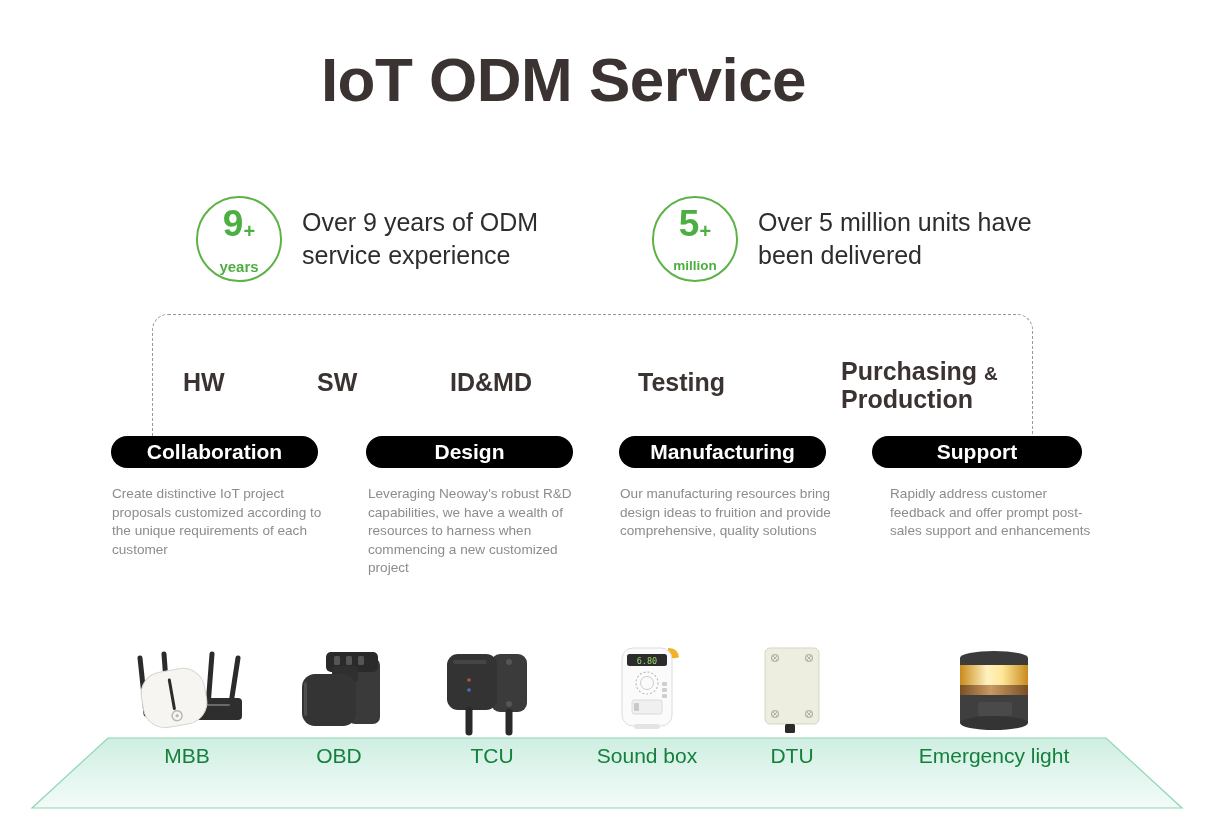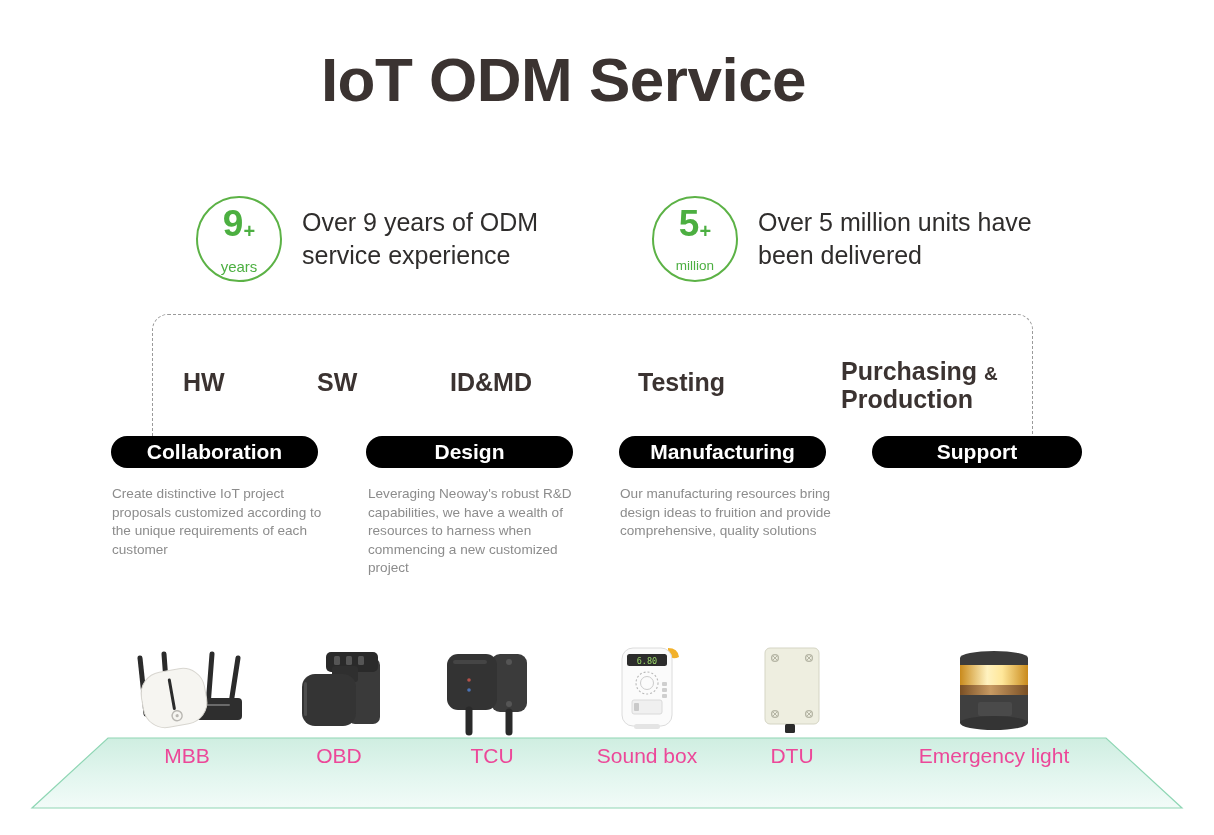--- a/index.html
+++ b/index.html
@@ -70,21 +70,21 @@
   .badge-plus {
     font-size: 20px;
     font-weight: bold;
     margin-left: 1px;
     position: relative;
     top: 2px;
   }
   .badge-unit {
     color: #4caf41;
     font-size: 15px;
-    font-weight: normal;
+    font-weight: bold;
     margin-top: 17px;
     line-height: 1;
   }
   .badge-unit.small { font-size: 13.5px; }
 
   .stat-text {
     margin-left: 20px;
     font-size: 25px;
     line-height: 1.32;
     color: #2f2d2c;
@@ -172,21 +172,21 @@
   }
   .product .art {
     height: 100px;
     display: flex;
     align-items: flex-end;
     justify-content: center;
     position: relative;
   }
   .product .pname {
     font-size: 21px;
-    color: #ec4899;
+    color: #15803d;
     margin-top: 8px;
     white-space: nowrap;
   }
   .p1 { left: 112px; top: 636px; }
   .p2 { left: 264px; top: 636px; }
   .p3 { left: 417px; top: 636px; }
   .p4 { left: 572px; top: 636px; }
   .p5 { left: 717px; top: 636px; }
   .p6 { left: 918px; top: 636px; }
   .p6 { width: 152px; }
@@ -244,20 +244,21 @@
   </div>
 
   <div class="pill pill-collab">Collaboration</div>
   <div class="pill pill-design">Design</div>
   <div class="pill pill-manuf">Manufacturing</div>
   <div class="pill pill-supp">Support</div>
 
   <div class="desc d1">Create distinctive IoT project proposals customized according to the unique requirements of each customer</div>
   <div class="desc d2">Leveraging Neoway's robust R&amp;D capabilities, we have a wealth of resources to harness when commencing a new customized project</div>
   <div class="desc d3">Our manufacturing resources bring design ideas to fruition and provide comprehensive, quality solutions</div>
+  <div class="desc d4">Rapidly address customer feedback and offer prompt post-sales support and enhancements</div>
 
   <div class="product p1">
     <div class="art">
       <svg width="150" height="100" viewBox="0 0 150 100">
         <g stroke="#2b2b2b" stroke-width="5" stroke-linecap="round">
           <line x1="34" y1="78" x2="28" y2="22"></line>
           <line x1="56" y1="72" x2="52" y2="18"></line>
           <line x1="96" y1="70" x2="100" y2="18"></line>
           <line x1="118" y1="74" x2="126" y2="22"></line>
         </g>

